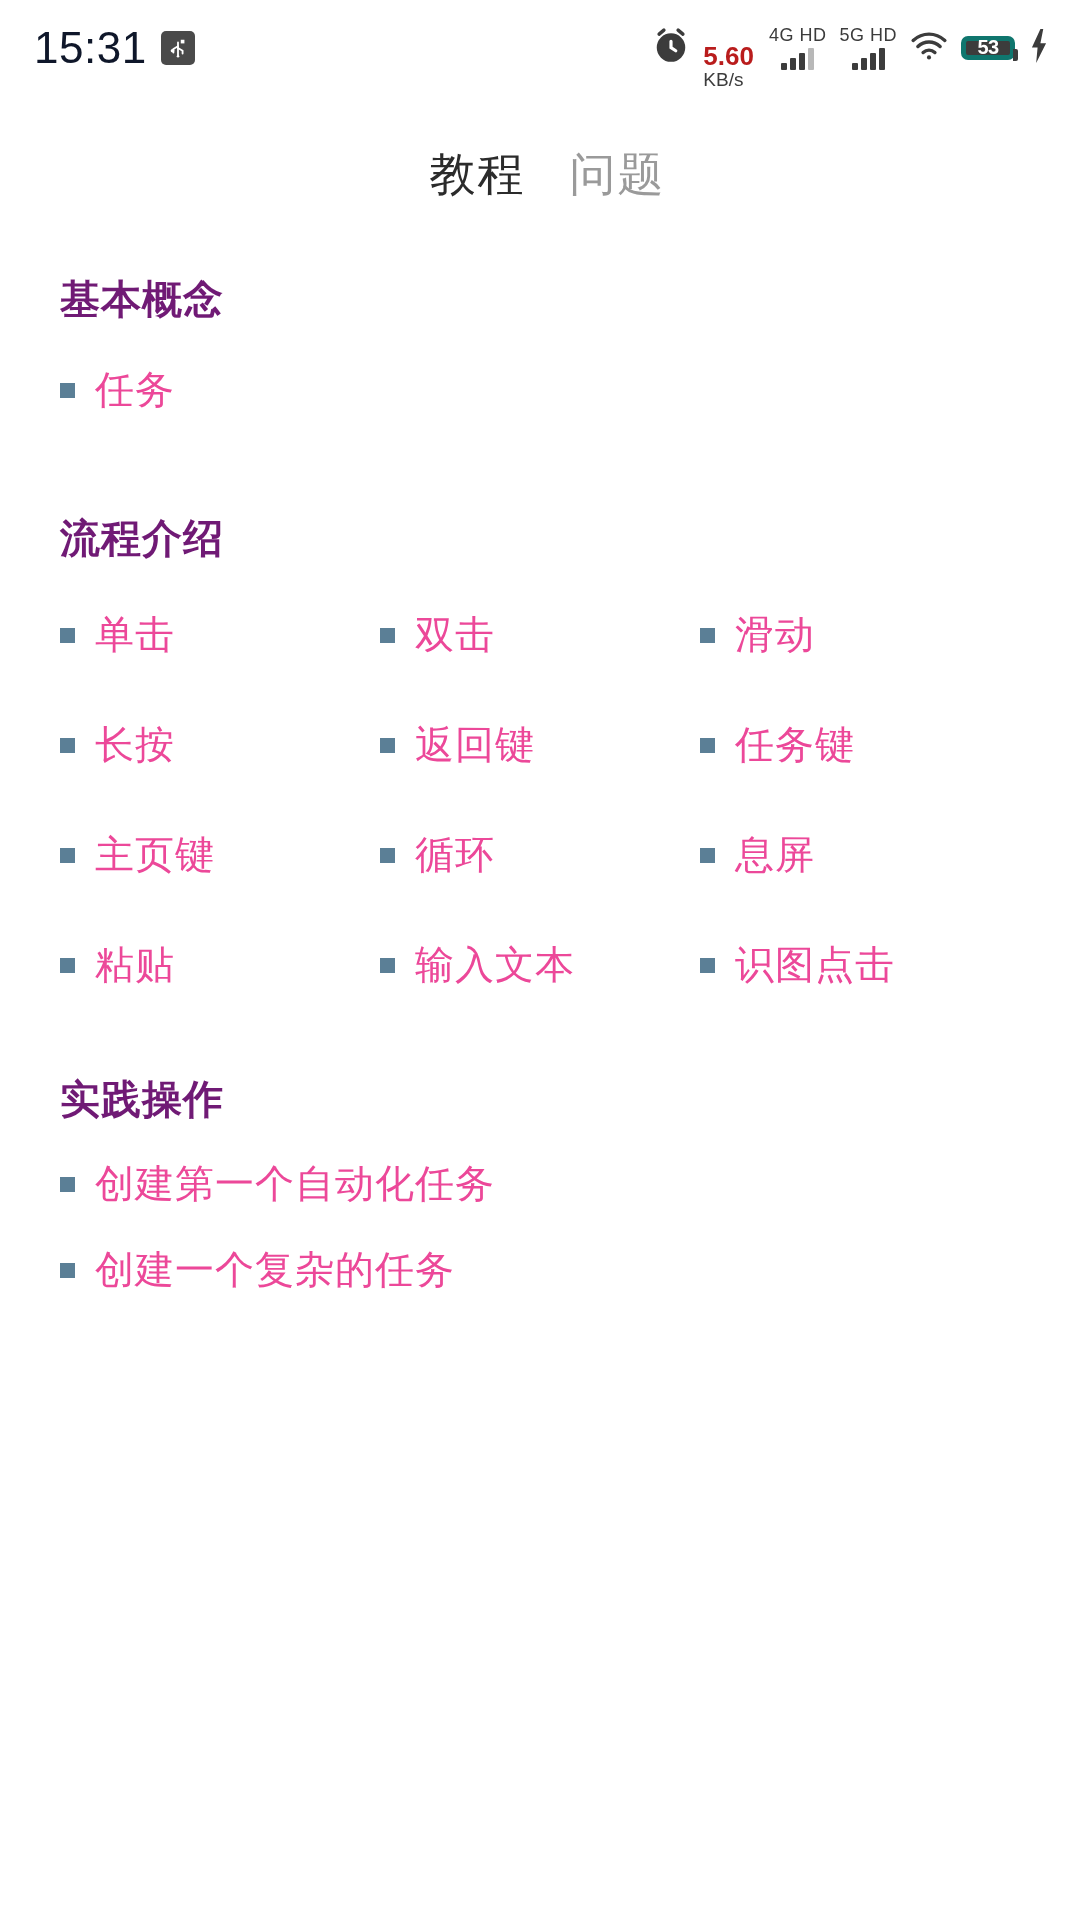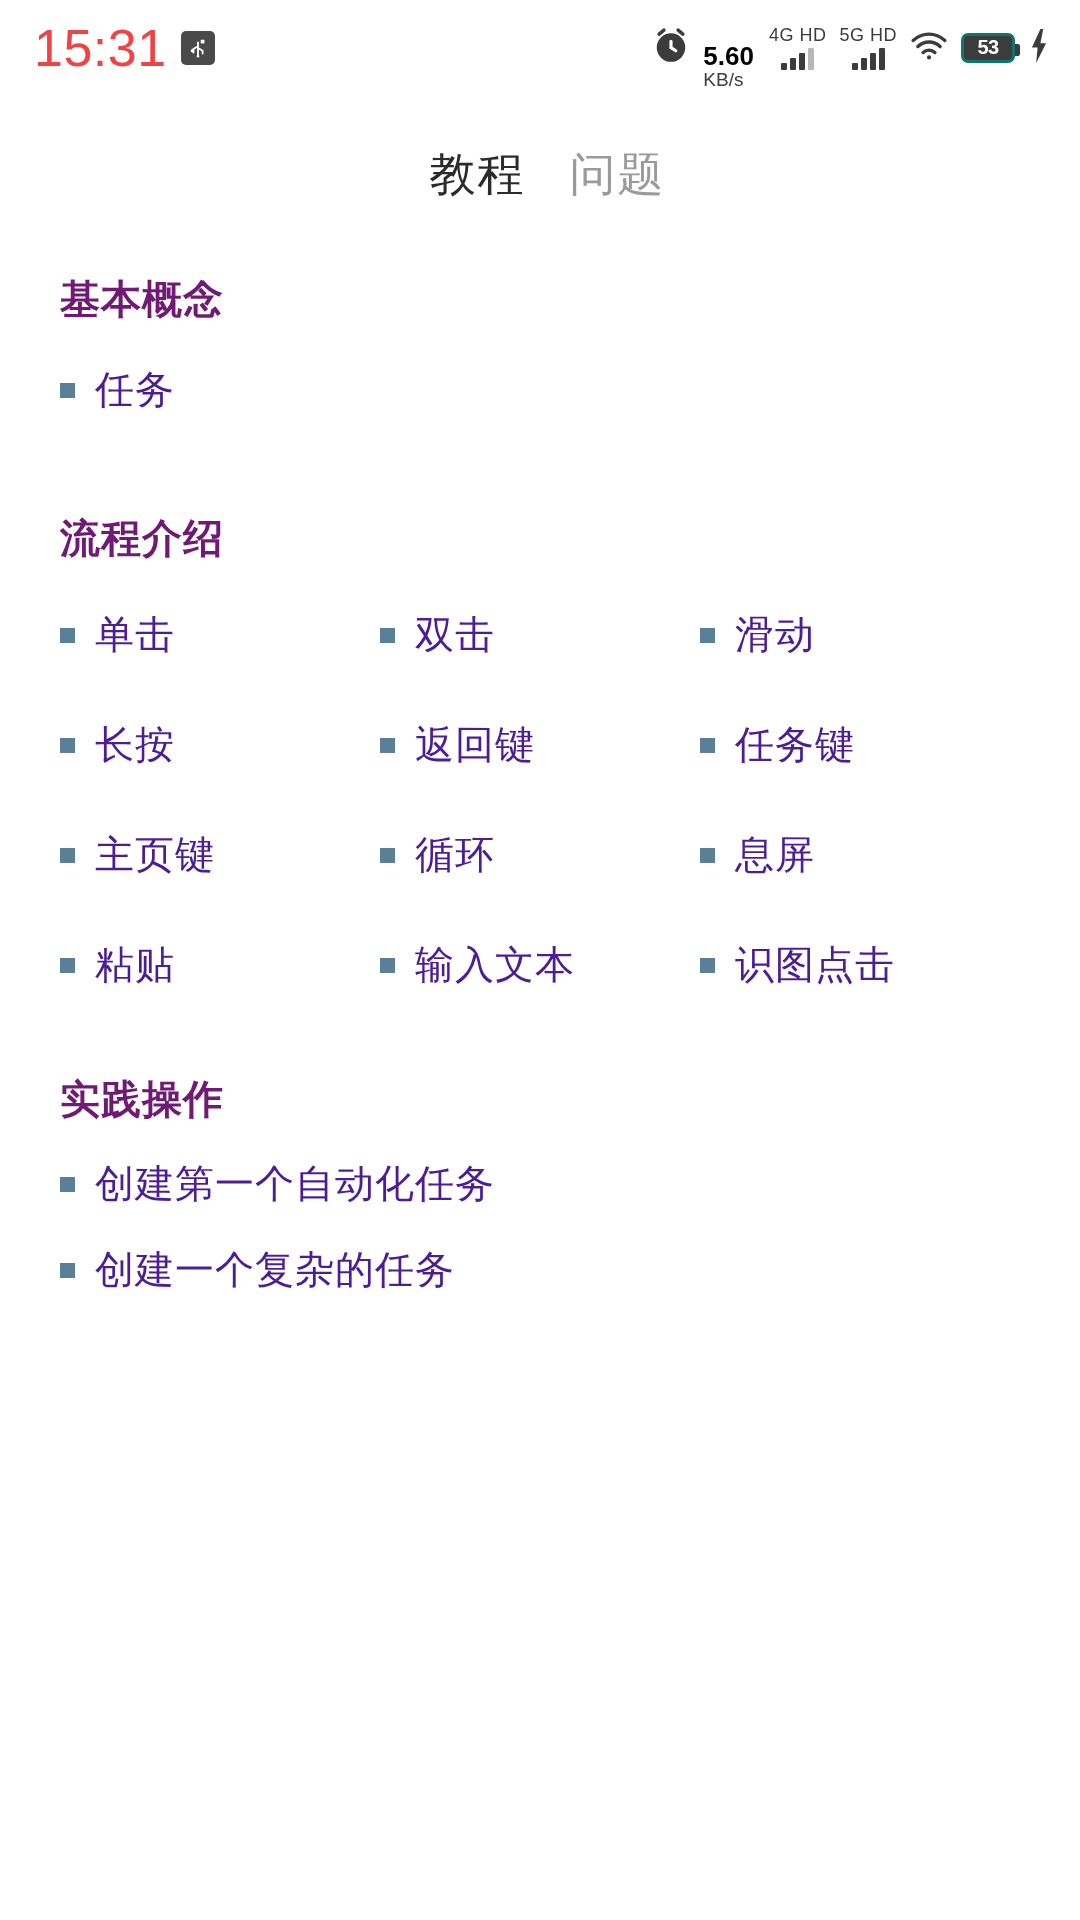--- a/index.html
+++ b/index.html
@@ -18,22 +18,22 @@
     align-items: center;
     justify-content: space-between;
     padding: 0 30px 0 34px;
   }
   .status-left {
     display: flex;
     align-items: center;
     gap: 14px;
   }
   .clock-text {
-    font-size: 52px;
-    color: #ef4444;
+    font-size: 44px;
+    color: #0f172a;
     letter-spacing: 0.5px;
   }
   .usb-badge {
     width: 34px;
     height: 34px;
     background: #4a4a4a;
     border-radius: 5px;
     display: flex;
     align-items: center;
     justify-content: center;
@@ -43,40 +43,40 @@
     align-items: center;
     gap: 13px;
   }
   .net-speed {
     display: flex;
     flex-direction: column;
     align-items: flex-start;
     line-height: 1.02;
     margin-right: 2px;
   }
-  .net-speed .val { font-size: 26px; color: #000000; font-weight: 600; margin-top: 36px; }
+  .net-speed .val { font-size: 26px; color: #b91c1c; font-weight: 600; margin-top: 36px; }
   .net-speed .unit { font-size: 19px; color: #3c3c3c; }
   .sim-group {
     display: flex;
     flex-direction: column;
     align-items: center;
     justify-content: flex-end;
   }
   .sim-label { font-size: 18px; color: #3c3c3c; letter-spacing: 0.5px; margin-bottom: 2px; }
   .bars { display: flex; align-items: flex-end; gap: 3px; height: 22px; }
   .bars i { width: 6px; background: #3c3c3c; display: block; border-radius: 1px; }
   .bars i:nth-child(1) { height: 7px; }
   .bars i:nth-child(2) { height: 12px; }
   .bars i:nth-child(3) { height: 17px; }
   .bars i:nth-child(4) { height: 22px; }
   .bars.dim i:nth-child(4) { background: #b8b8b8; }
   .battery {
     width: 54px;
-    height: 30px;
-    border: 3px solid #0f766e;
+    height: 24px;
+    border: 5px solid #0f766e;
     border-radius: 7px;
     position: relative;
     display: flex;
     align-items: center;
     justify-content: center;
     background: #3c3c3c;
   }
   .battery::after {
     content: "";
     position: absolute;
@@ -137,21 +137,21 @@
   }
   .bullet {
     width: 15px;
     height: 15px;
     background: #5b7f96;
     flex: 0 0 15px;
     display: block;
   }
   .item-label {
     font-size: 39px;
-    color: #4c1d95;
+    color: #ec4899;
     letter-spacing: 1px;
     white-space: nowrap;
   }
 
   .section.basic .item { padding: 22px 0; }
   .section.practice .item { padding: 16px 0; }
   .section.practice { }
   .section.flow { margin-top: 72px; }
   .section.flow .item { padding: 28px 0; }
 </style>

